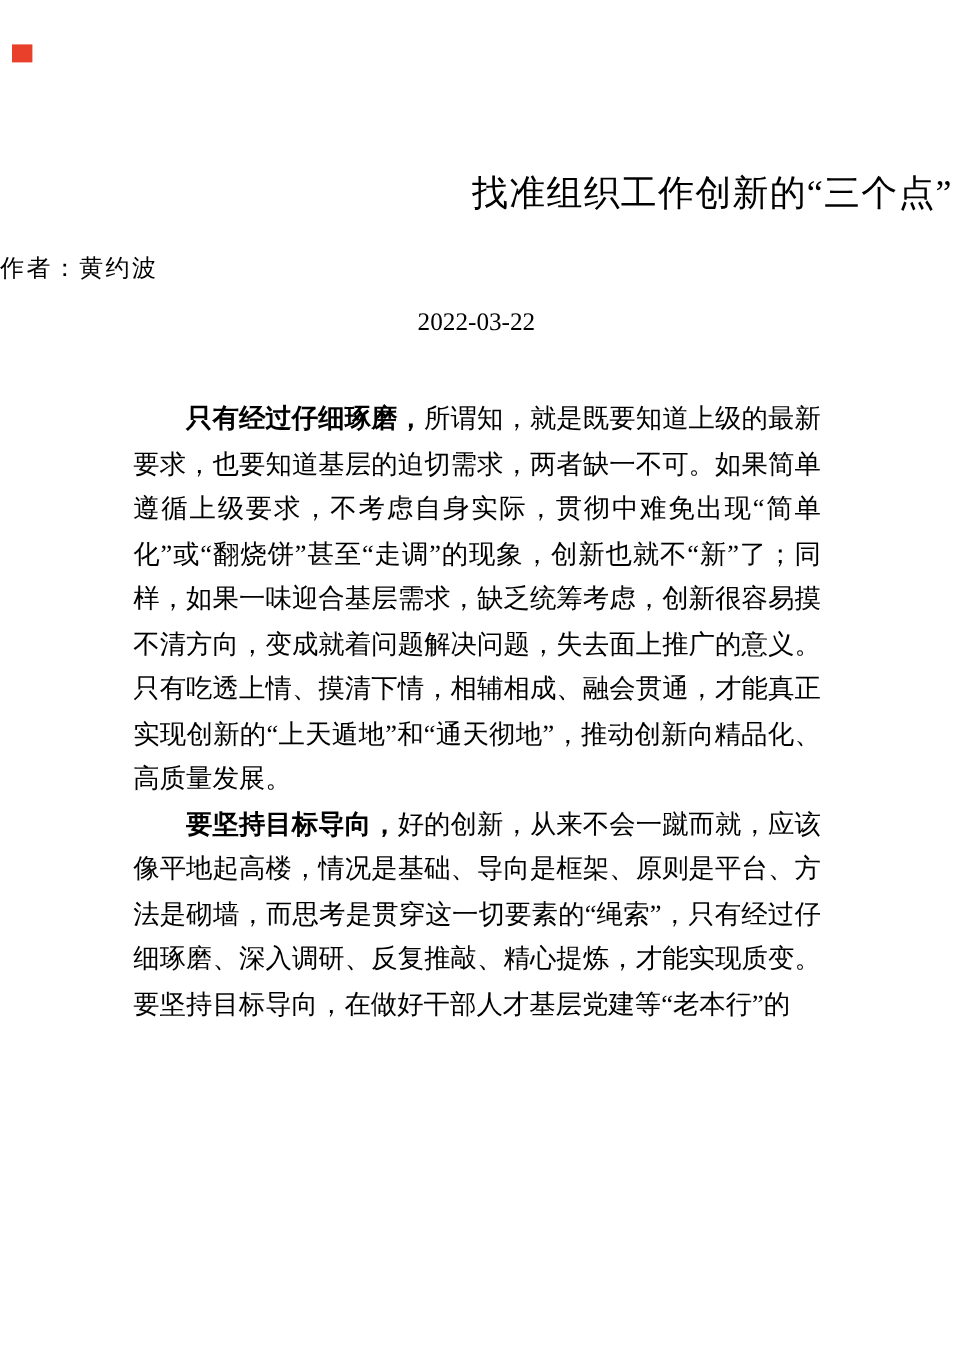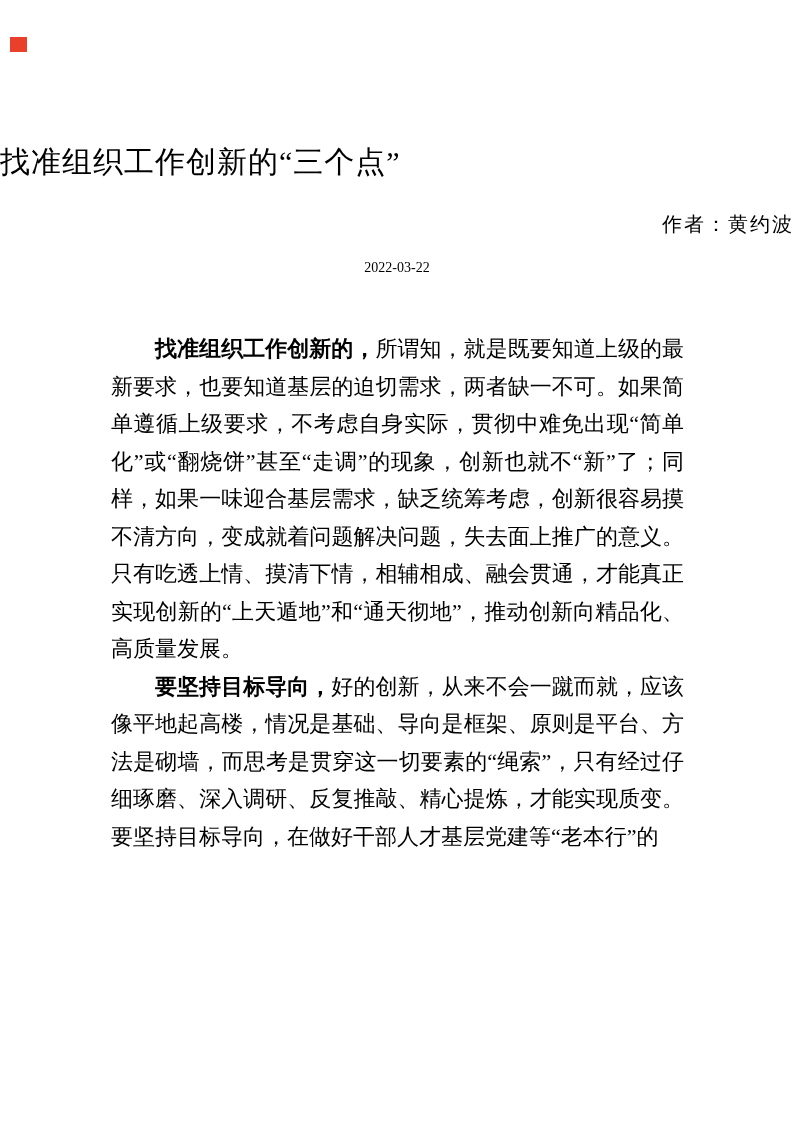--- a/index.html
+++ b/index.html
@@ -22,45 +22,45 @@
     height: 15px;
     background: #e8402a;
   }
 
   .title {
     position: absolute;
     top: 141px;
     left: 0;
     width: 100%;
     margin: 0;
-    text-align: left;
+    text-align: right;
     font-size: 30px;
     font-weight: 400;
     line-height: 42px;
     letter-spacing: 1px;
   }
 
   .author {
     position: absolute;
     top: 209px;
     left: 0;
     width: 100%;
-    text-align: right;
+    text-align: left;
     font-size: 20px;
     line-height: 30px;
     letter-spacing: 2px;
   }
 
   .date {
     position: absolute;
     top: 252px;
     left: 0;
     width: 100%;
     text-align: center;
-    font-size: 14px;
+    font-size: 21px;
     line-height: 32px;
   }
 
   .content {
     position: absolute;
     top: 330px;
     left: 111px;
     width: 573px;
     font-size: 22px;
     line-height: 37.5px;
@@ -81,16 +81,16 @@
 </style>
 </head>
 <body>
 
 <div class="page">
   <div class="corner-marker" style="background: rgb(232, 64, 42);"></div>
   <h1 class="title">找准组织工作创新的“三个点”</h1>
   <div class="author">作者：黄约波</div>
   <div class="date">2022-03-22</div>
   <div class="content">
-      <p><strong>找准组织工作创新的，</strong>所谓知，就是既要知道上级的最新要求，也要知道基层的迫切需求，两者缺一不可。如果简单遵循上级要求，不考虑自身实际，贯彻中难免出现“简单化”或“翻烧饼”甚至“走调”的现象，创新也就不“新”了；同样，如果一味迎合基层需求，缺乏统筹考虑，创新很容易摸不清方向，变成就着问题解决问题，失去面上推广的意义。只有吃透上情、摸清下情，相辅相成、融会贯通，才能真正实现创新的“上天遁地”和“通天彻地”，推动创新向精品化、高质量发展。</p>
+      <p><strong>只有经过仔细琢磨，</strong>所谓知，就是既要知道上级的最新要求，也要知道基层的迫切需求，两者缺一不可。如果简单遵循上级要求，不考虑自身实际，贯彻中难免出现“简单化”或“翻烧饼”甚至“走调”的现象，创新也就不“新”了；同样，如果一味迎合基层需求，缺乏统筹考虑，创新很容易摸不清方向，变成就着问题解决问题，失去面上推广的意义。只有吃透上情、摸清下情，相辅相成、融会贯通，才能真正实现创新的“上天遁地”和“通天彻地”，推动创新向精品化、高质量发展。</p>
       <p><strong>要坚持目标导向，</strong>好的创新，从来不会一蹴而就，应该像平地起高楼，情况是基础、导向是框架、原则是平台、方法是砌墙，而思考是贯穿这一切要素的“绳索”，只有经过仔细琢磨、深入调研、反复推敲、精心提炼，才能实现质变。要坚持目标导向，在做好干部人才基层党建等“老本行”的</p>
     </div>
 </div>
 
 </body></html>

